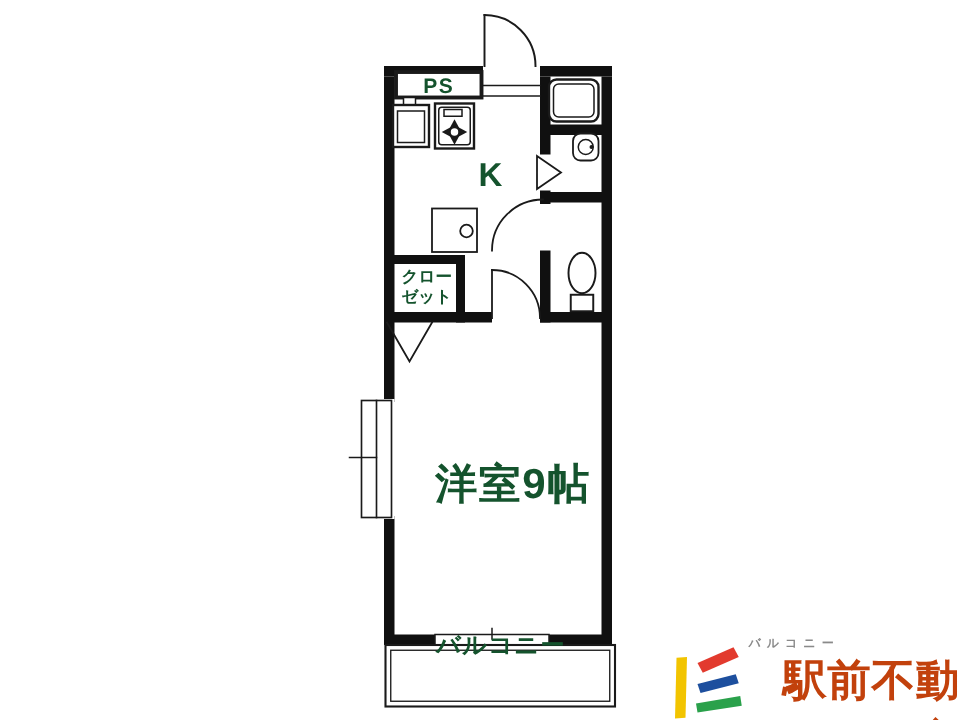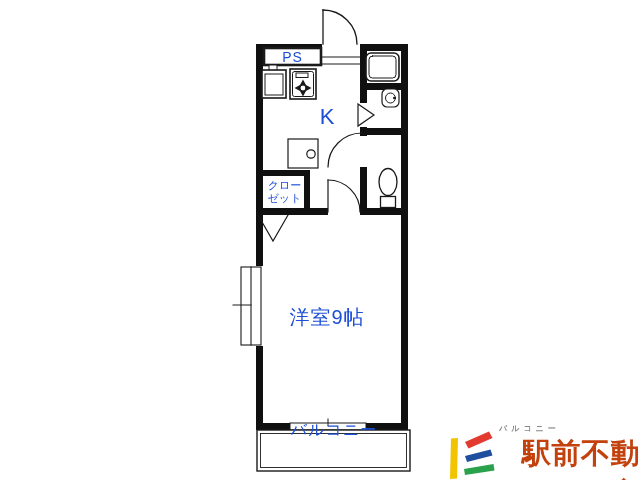--- a/index.html
+++ b/index.html
@@ -1,25 +1,25 @@
 <!DOCTYPE html>
 <html><head>
 <meta charset="utf-8">
 <style>
   html,body{margin:0;padding:0;}
   body{
     width:640px;height:480px;position:relative;overflow:hidden;
     background:#ffffff;
     font-family:"Liberation Sans","DejaVu Sans",sans-serif;
   }
-  .lbl{position:absolute;color:#1d4ed8;font-weight:normal;white-space:nowrap;}
+  .lbl{position:absolute;color:#14532d;font-weight:bold;white-space:nowrap;}
   .lbl-ps{left:263px;top:47px;width:59px;height:19px;display:flex;align-items:center;justify-content:center;font-size:14px;letter-spacing:1px;}
   .lbl-k{left:327px;top:104px;transform:translateX(-50%);font-size:22px;}
   .lbl-closet{left:264px;top:175px;width:41px;height:34px;display:flex;flex-direction:column;align-items:center;justify-content:center;font-size:11px;line-height:13px;text-align:right;}
-  .lbl-room{left:327px;top:304px;transform:translateX(-50%);font-size:20px;letter-spacing:1px;}
+  .lbl-room{left:342px;top:304px;transform:translateX(-50%);font-size:28px;letter-spacing:1px;}
   .lbl-balcony{left:334px;top:420px;transform:translateX(-50%);font-size:16px;letter-spacing:1px;}
   .brand-prefix{position:absolute;left:499px;top:423px;font-size:8px;letter-spacing:4px;color:#8a8a8a;font-weight:bold;}
   .brand-name{position:absolute;left:516px;top:434px;font-size:29px;font-weight:bold;color:#c2410c;letter-spacing:0.5px;text-align:right;}
   svg{position:absolute;left:0;top:0;}
 </style>
 </head>
 <body>
 
 <svg width="640" height="480" viewBox="0 0 640 480">
 

